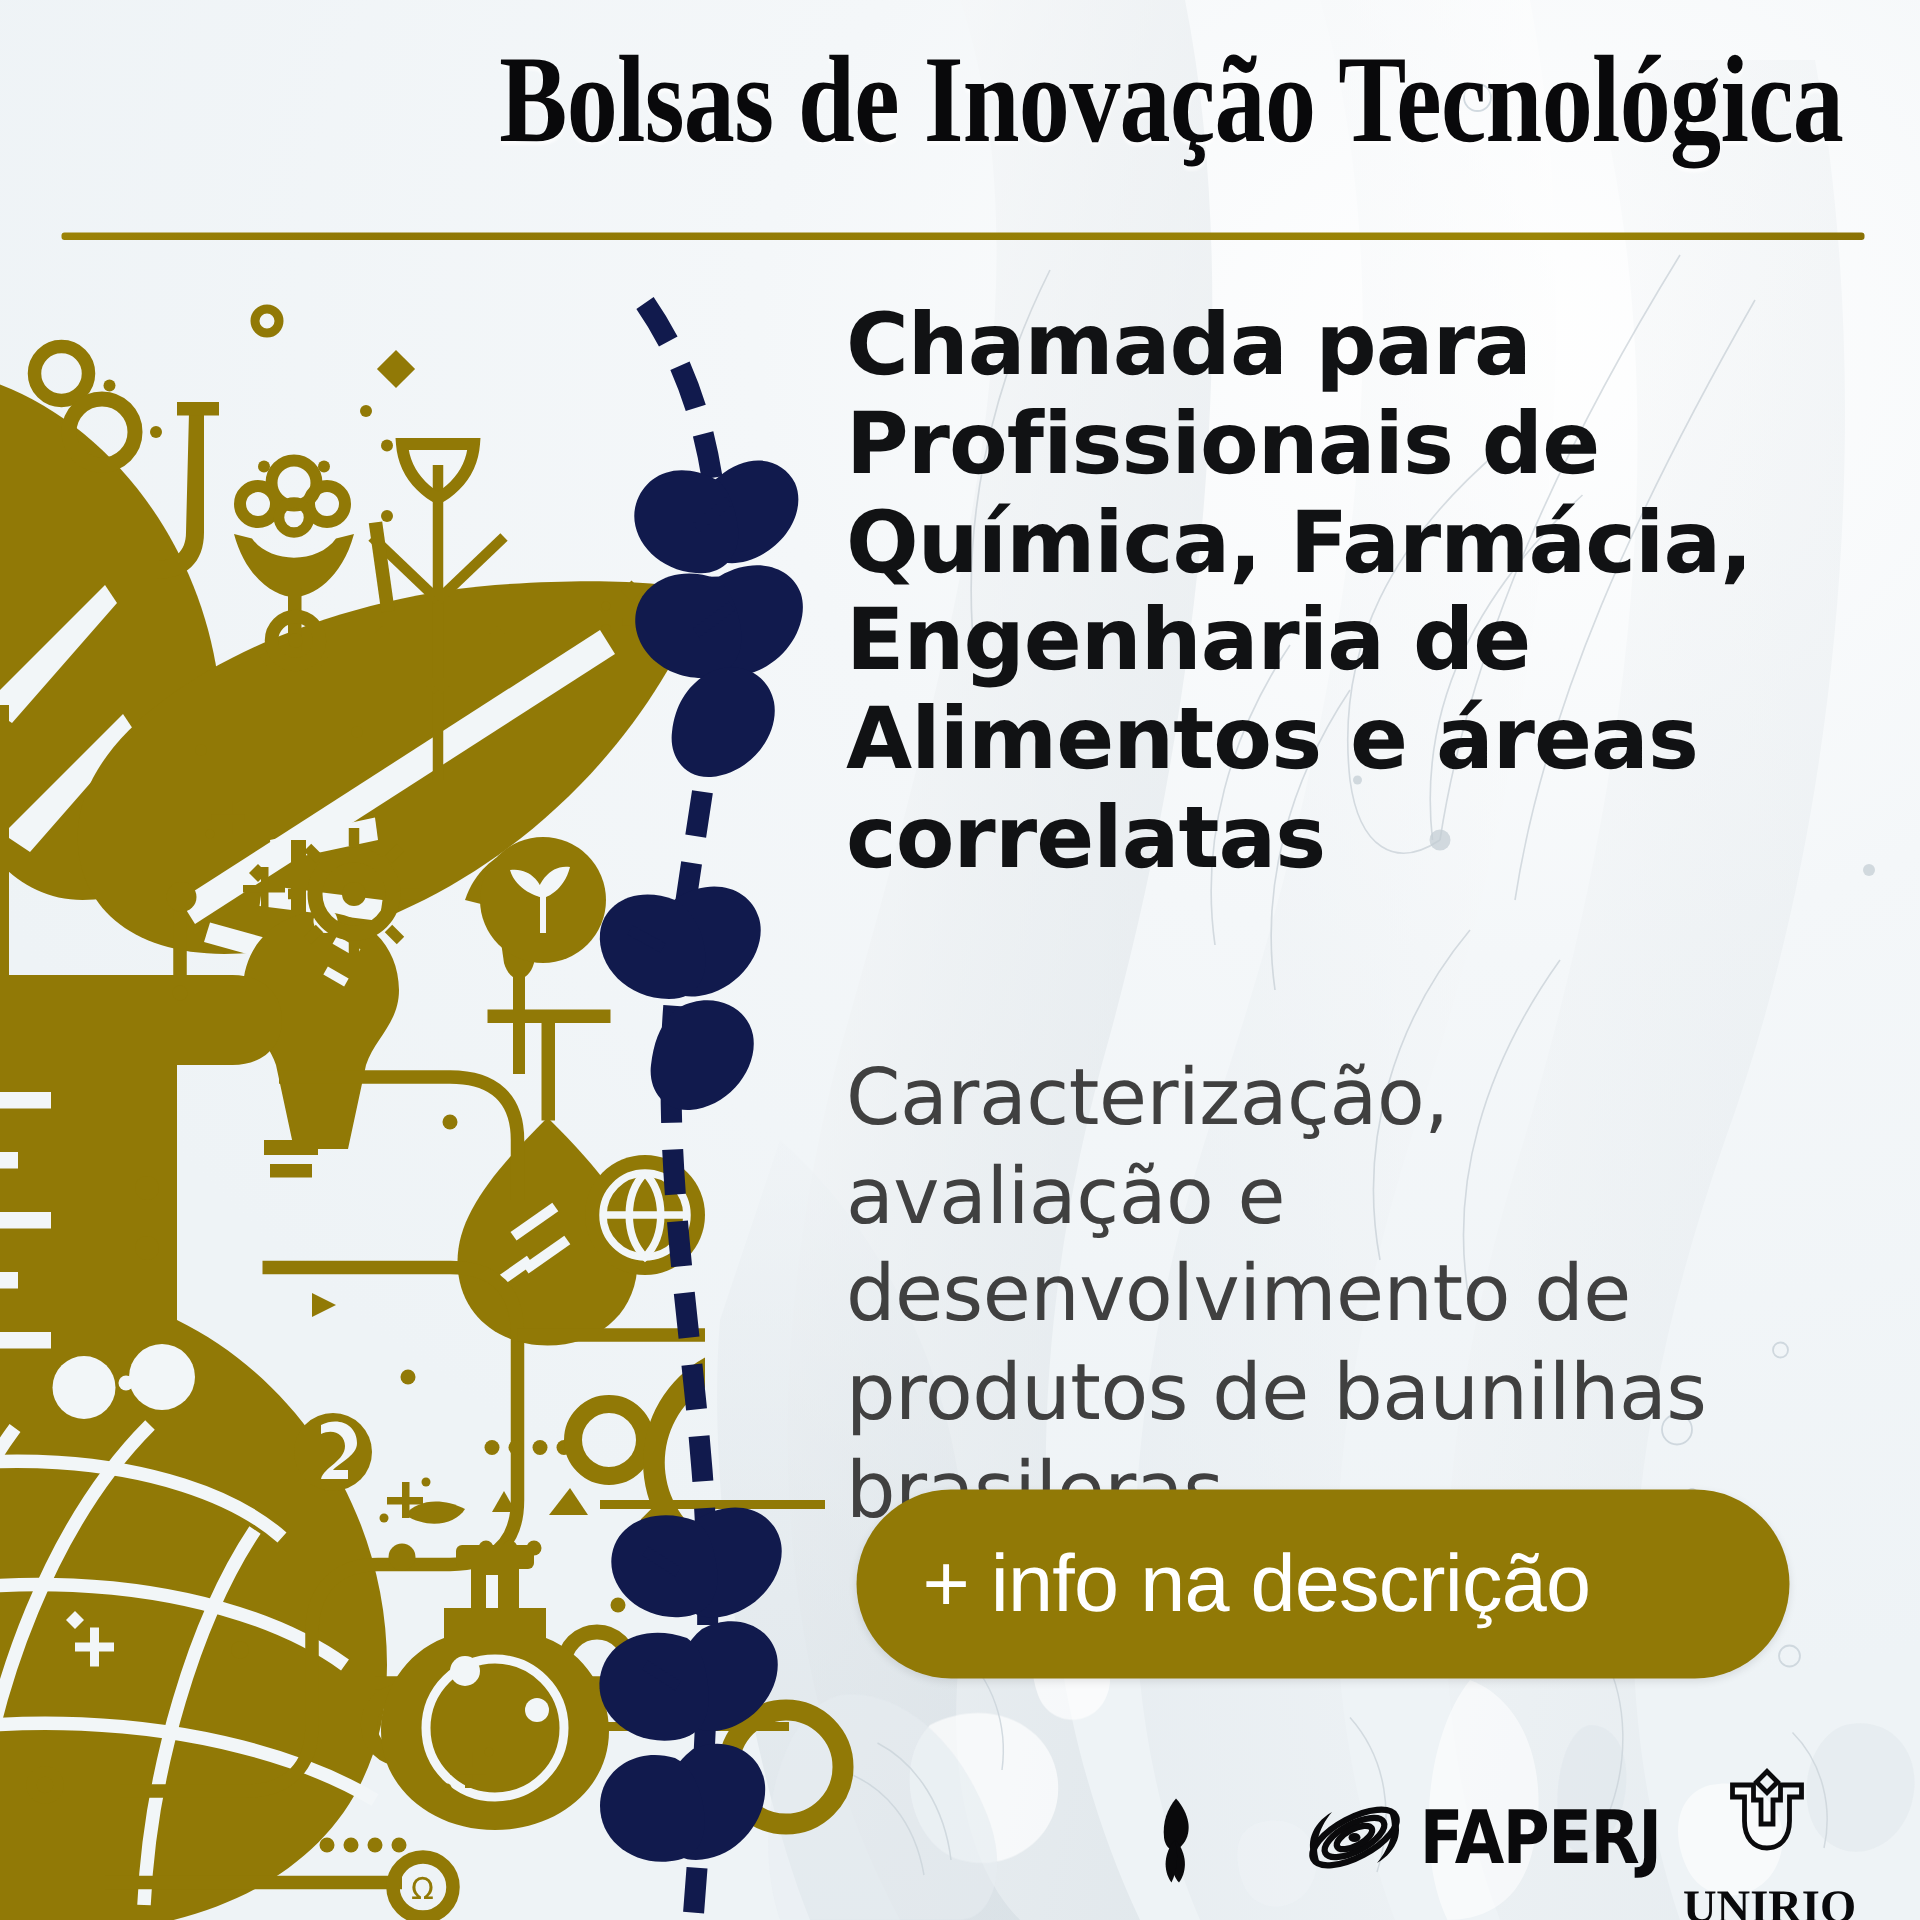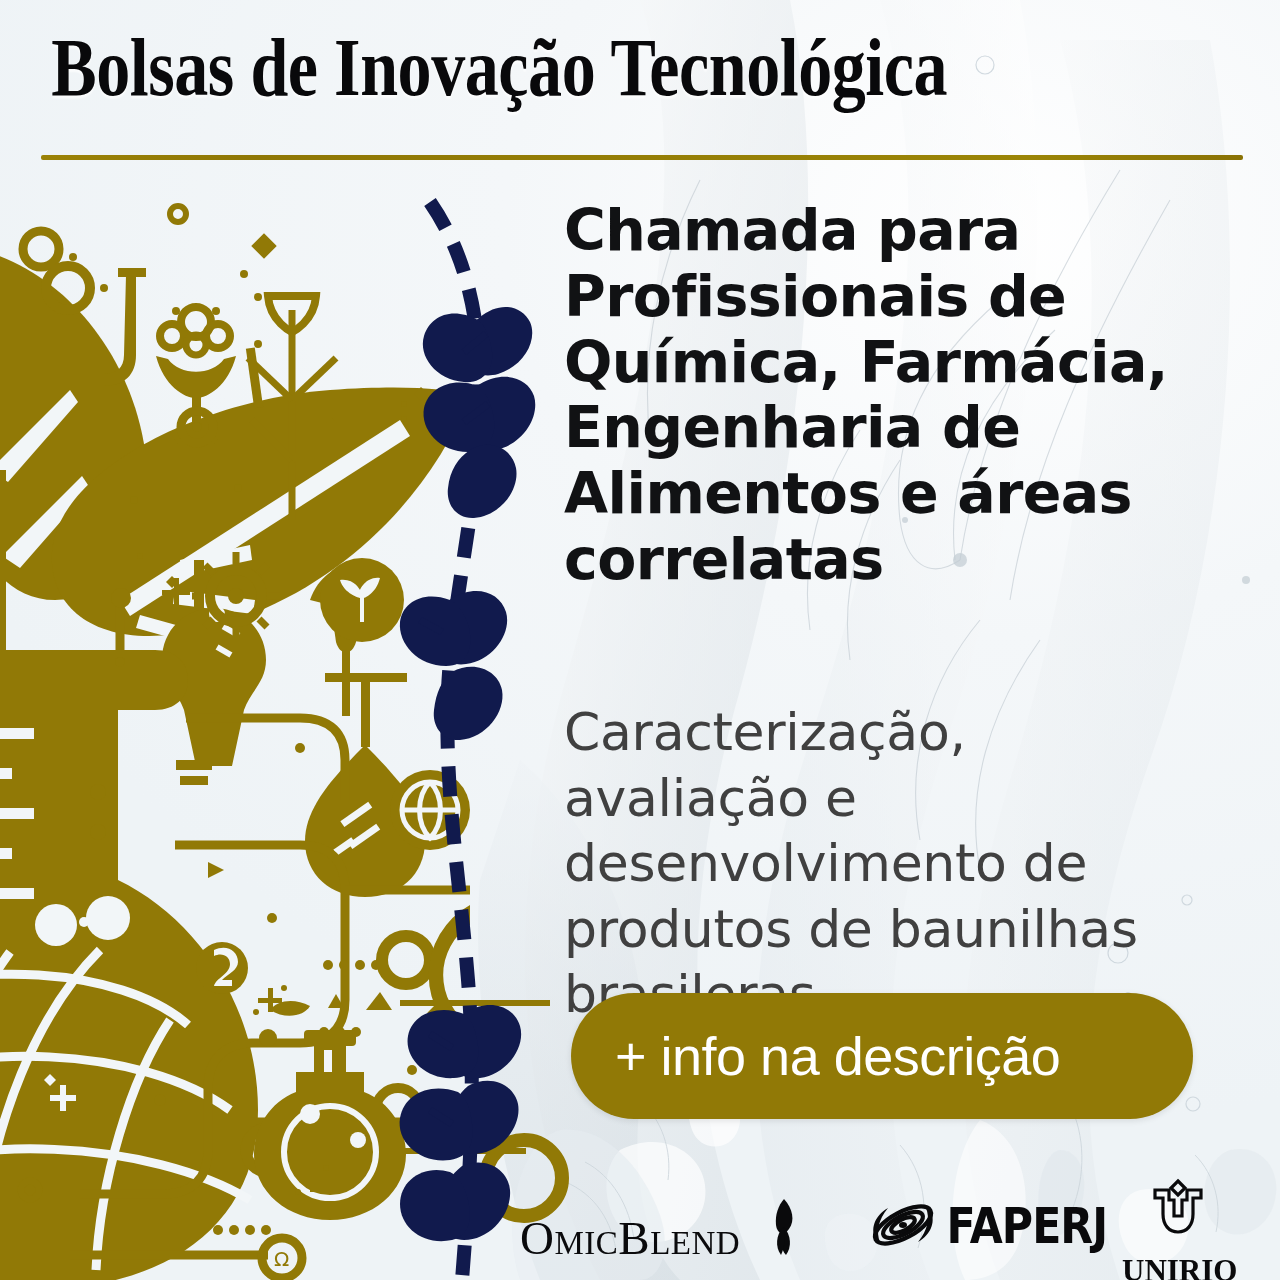--- a/index.html
+++ b/index.html
@@ -18,21 +18,21 @@
 
   
   .bg-layer { position:absolute; inset:0; pointer-events:none; }
   .bg-base {
     background:
       radial-gradient(1100px 900px at 78% 18%, #ffffff 0%, #f4f7f9 45%, #eef3f6 100%),
       linear-gradient(160deg,#f6fafb 0%,#eef2f5 55%,#e9eef2 100%);
   }
 
   
-  .title-wrap { position:absolute; left:0; top:26px; width:1280px; text-align:left; }
+  .title-wrap { position:absolute; left:0; top:26px; width:1280px; text-align:right; }
   .title {
     font-family:"Liberation Serif", serif;
     font-weight:700;
     font-size:74px;
     line-height:1.0;
     letter-spacing:-0.5px;
     color:#09090b;
     transform:scaleX(0.92) scaleY(1.12);
     transform-origin:center top;
     text-shadow:0 2px 2px rgba(255,255,255,0.7);
@@ -510,21 +510,20 @@
   <div class="divider"></div>
 
   <div class="headline">Chamada para Profissionais de Química, Farmácia, Engenharia de Alimentos e áreas correlatas</div>
   <div class="subhead">Caracterização, avaliação e desenvolvimento de produtos de baunilhas brasileras</div>
 
   <button class="cta">+ info na descrição</button>
 
   <div class="logos">
 
     <div class="logo-omic">
-      <span class="omic-text">OmicBlend</span>
       <svg class="omic-seed" viewBox="0 0 30 60" aria-hidden="true">
         <path d="M15 2 C24 12 26 24 20 32 C14 40 8 36 7 28 C6 18 9 9 15 2 Z" fill="#0a0a0c"></path>
         <path d="M15 30 C22 38 23 50 17 58 C11 52 10 38 15 30 Z" fill="#0a0a0c"></path>
         <path d="M14 30 C7 38 6 50 12 58 C16 50 17 38 14 30 Z" fill="#0a0a0c"></path>
       </svg>
     </div>
 
     <div class="logo-faperj">
       <svg class="faperj-mark" viewBox="0 0 74 62" aria-hidden="true">
         <g fill="none" stroke="#0a0a0c" stroke-width="4.2" transform="rotate(-28 37 31)">

